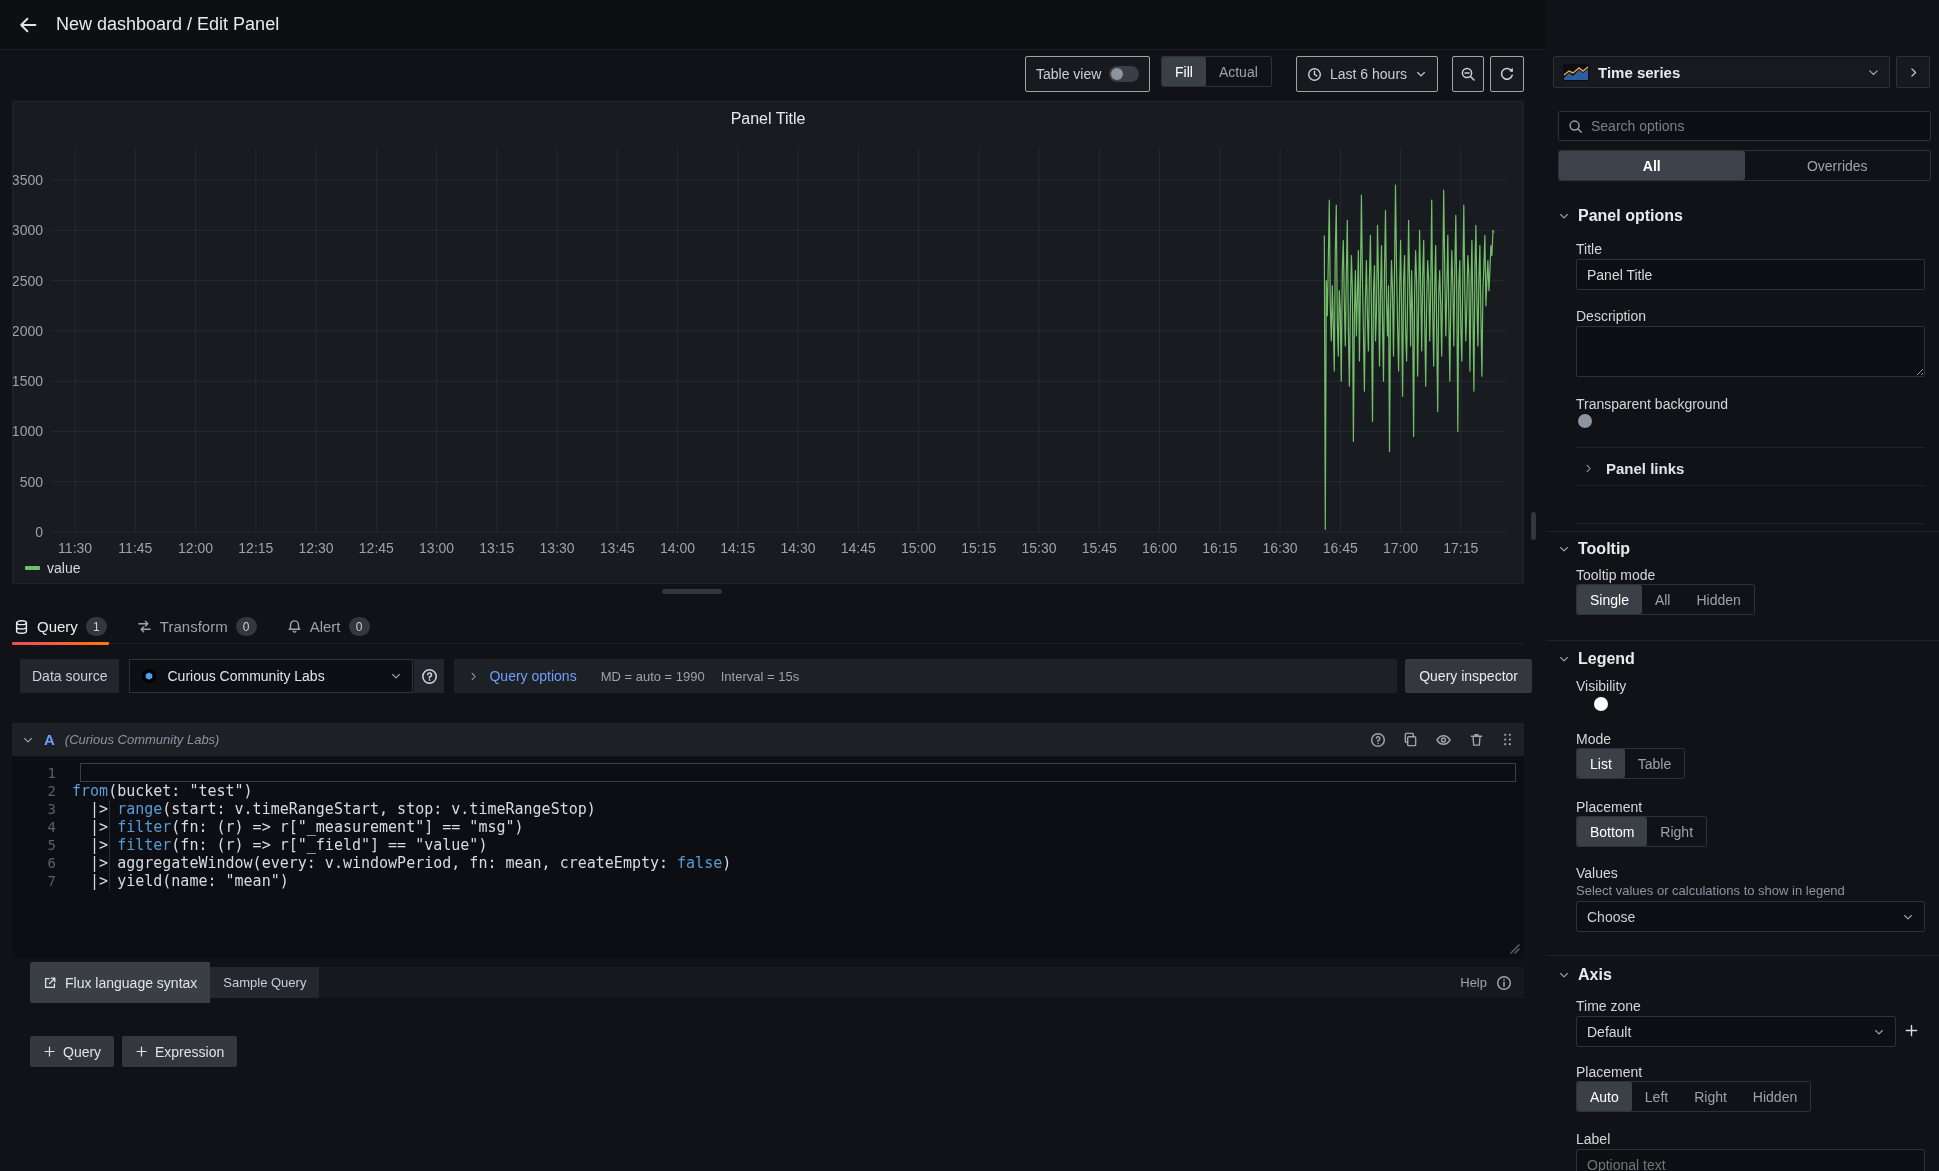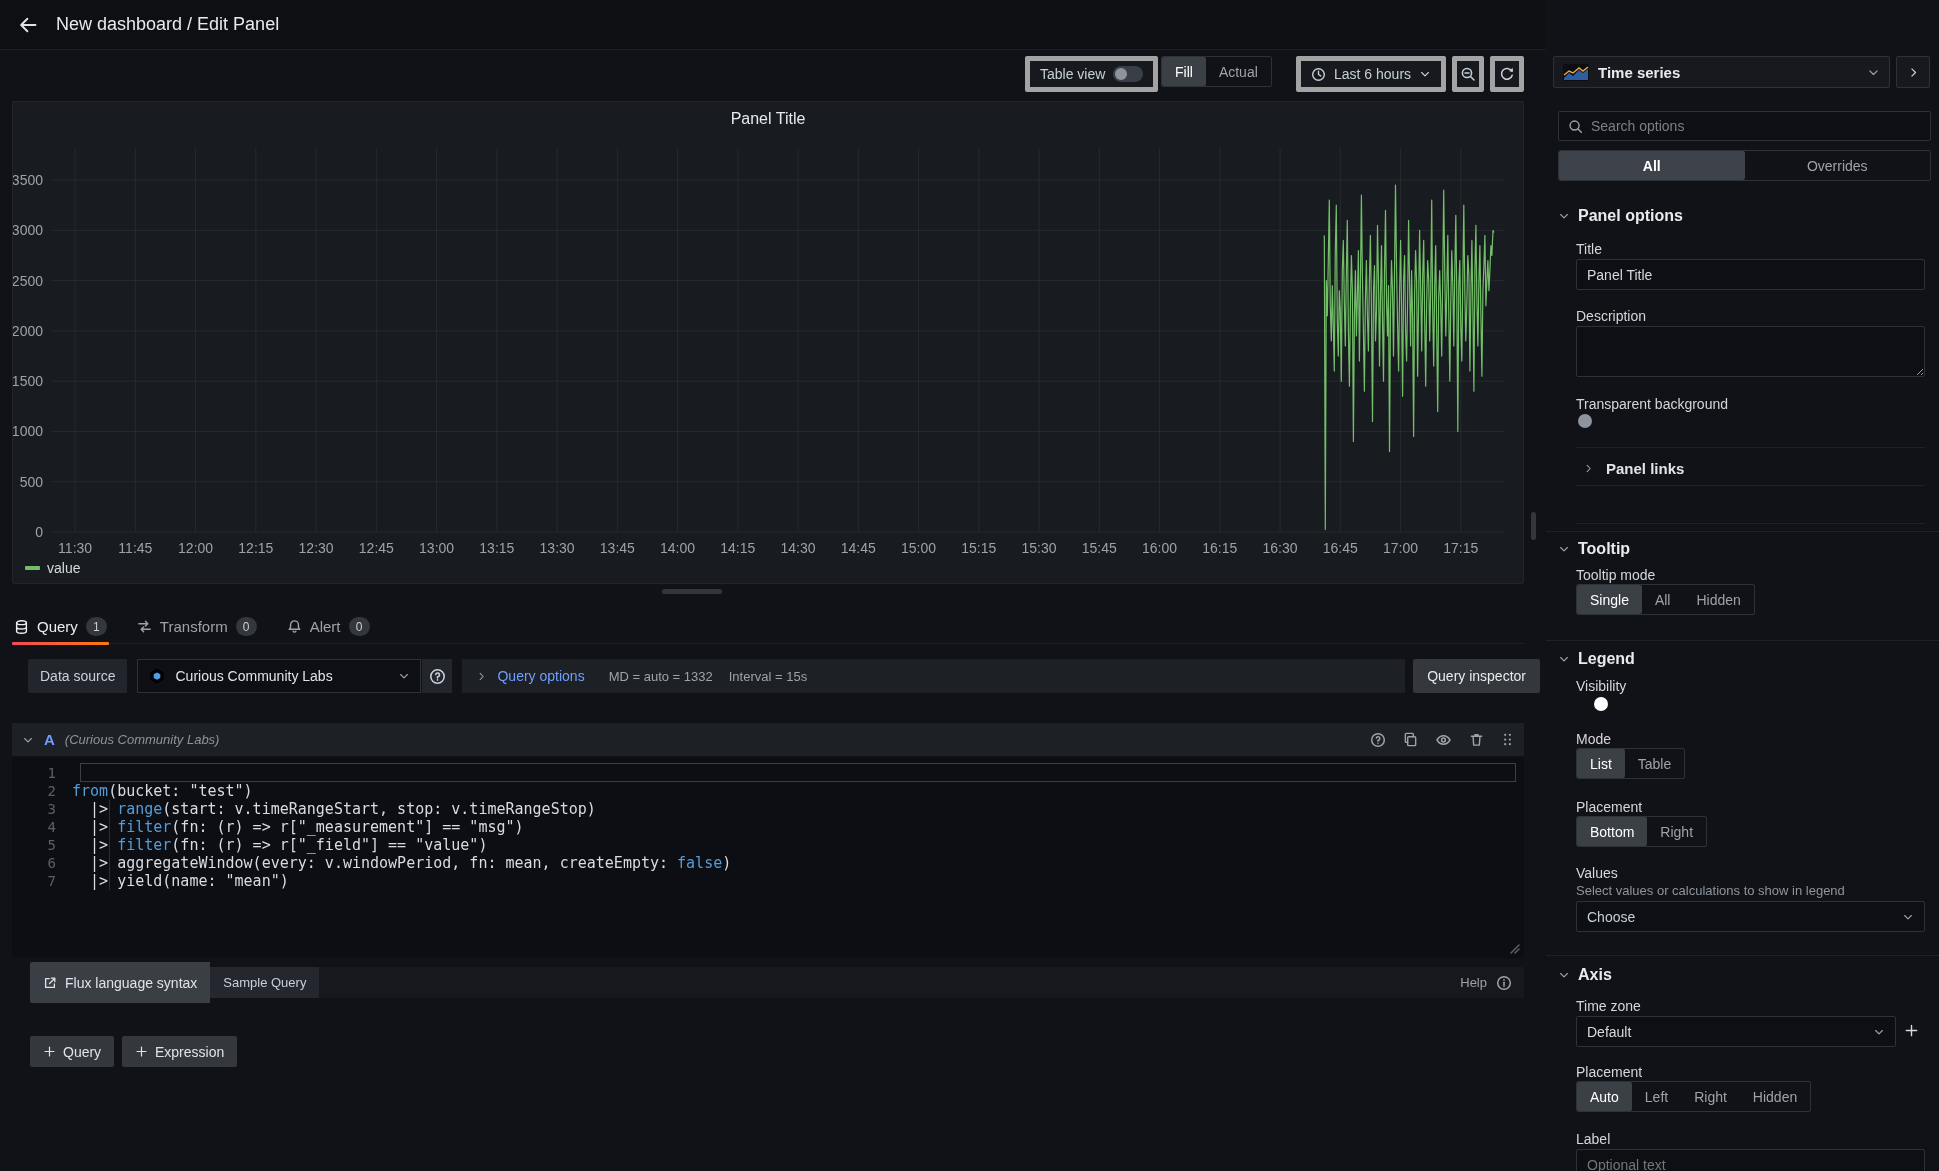--- a/index.html
+++ b/index.html
@@ -16,21 +16,21 @@
   .crumb { font-size:18px; font-weight:500; color:#e8eaee; margin-left:8px; }
   .tb-actions { position:absolute; right:15px; top:10px; display:flex; gap:8px; }
   .btn { height:30px; padding:0 13px; border-radius:2px; font-size:14px; font-weight:500;
     display:inline-flex; align-items:center; justify-content:center; cursor:pointer;
     border:1px solid transparent; color:#e8eaee; white-space:nowrap; }
   .btn-destructive { background:transparent; border:1px solid #d10e5c; color:#f15b8c; }
   .btn-secondary { background:#383b42; }
   .btn-primary { background:#3d71d9; color:#fff; }
 
   
-  .tool-box { height:36px; background:#17191e; border:5px solid #a3a3a3; border-radius:2px;
+  .tool-box { height:36px; background:#17191e; border:1px solid #a3a3a3; border-radius:2px;
     display:flex; align-items:center; padding:0 10px; gap:8px; font-size:14px; color:#c7d0d9; cursor:pointer; }
   .seg-group { display:inline-flex; height:31px; background:#111217; border:1px solid #2c3235;
     border-radius:2px; align-items:stretch; overflow:hidden; }
   .seg { display:flex; align-items:center; padding:0 13px; font-size:14px; color:#9da2ab; cursor:pointer; }
   .seg.active { background:#3b4046; color:#fff; font-weight:500; border-radius:2px; }
 
   .toggle { width:30px; height:16px; border-radius:9px; background:#3a3f47; position:relative; cursor:pointer; flex:0 0 auto; }
   .toggle .knob { position:absolute; left:2px; top:2px; width:12px; height:12px; border-radius:50%; background:#8e949e; }
   .toggle.on { background:#3d71d9; }
   .toggle.on .knob { left:16px; background:#fff; }
@@ -299,21 +299,21 @@
     </div>
     <div class="tab">
       <svg class="ic" width="15" height="15" viewBox="0 0 16 16">
           <path d="M8 2a4.2 4.2 0 0 0-4.2 4.2V9L2.4 11h11.2L12.2 9V6.2A4.2 4.2 0 0 0 8 2zM6.6 13a1.5 1.5 0 0 0 2.8 0"></path>
         </svg>
       <span>Alert</span>
       <span class="count-badge">0</span>
     </div>
   </div>
 
-  <div class="abs" style="left:28px; top:659px; width:1512px; height:16px; display:flex;">
+  <div class="abs" style="left:20px; top:659px; width:1512px; height:16px; display:flex;">
     <div class="ds-chip">Data source</div>
     <div class="ds-picker" style="margin-left:10px; width:284px;">
       <svg class="ic" width="18" height="18" viewBox="0 0 18 18" style="color:#4a9fee;">
           <polygon points="9,1.6 15.8,5.5 15.8,12.5 9,16.4 2.2,12.5 2.2,5.5"></polygon>
           <polygon class="fill" points="9,5.4 12.3,7.3 12.3,10.9 9,12.8 5.7,10.9 5.7,7.3"></polygon>
         </svg>
       <span style="flex:1;">Curious Community Labs</span>
       <svg class="ic" width="12" height="12" viewBox="0 0 16 16" style="color:#9da2ab;">
           <path d="M3.5 6l4.5 4.5L12.5 6"></path>
         </svg>
@@ -323,21 +323,21 @@
           <circle cx="8" cy="8" r="6.3"></circle>
           <path d="M6.3 6.1A1.8 1.8 0 1 1 8 8.3v1"></path>
           <circle class="fill" cx="8" cy="11.2" r="0.8"></circle>
         </svg>
     </div>
     <div class="ds-bar">
       <svg class="ic" width="11" height="11" viewBox="0 0 16 16" style="color:#9da2ab;">
           <path d="M6 3.5L10.5 8 6 12.5"></path>
         </svg>
       <span class="link-blue">Query options</span>
-      <span class="ds-stats" style="margin-left:14px;">MD = auto = 1332</span>
+      <span class="ds-stats" style="margin-left:14px;">MD = auto = 1990</span>
       <span class="ds-stats" style="margin-left:6px;">Interval = 15s</span>
     </div>
     <div class="btn btn-secondary" style="margin-left:8px; height:34px; background:#34373c;">Query inspector</div>
   </div>
 
   <div class="abs qcard">
     <div class="qcard-header">
       <svg class="ic" width="12" height="12" viewBox="0 0 16 16" style="color:#9da2ab;cursor:pointer;">
           <path d="M3.5 6l4.5 4.5L12.5 6"></path>
         </svg>

